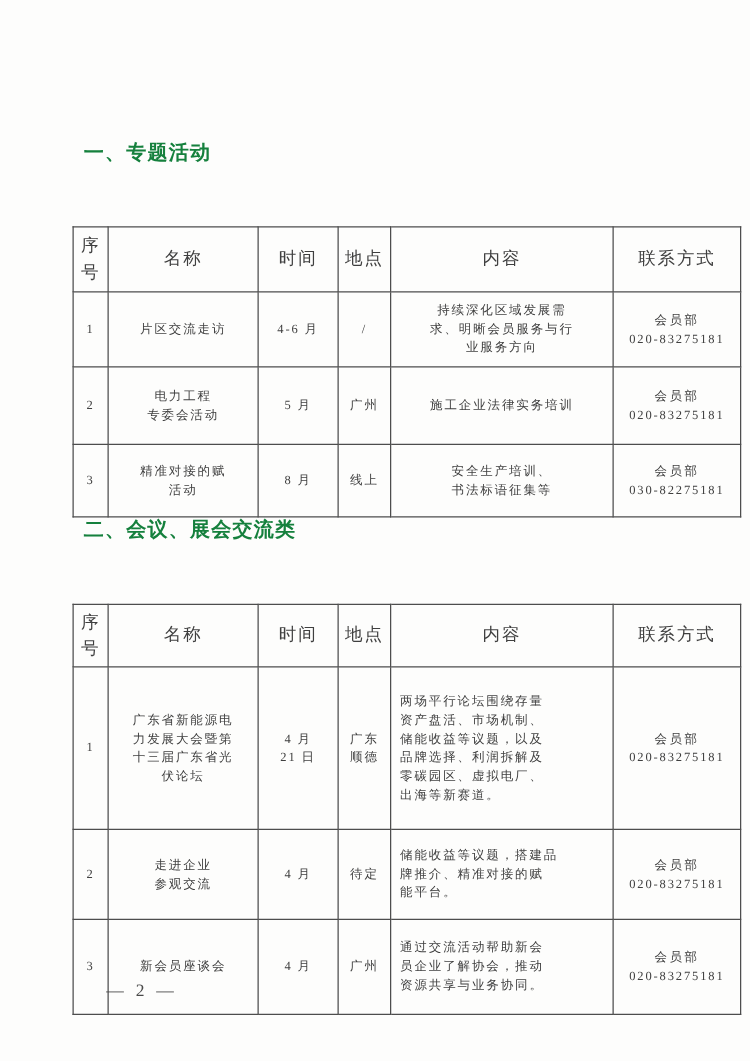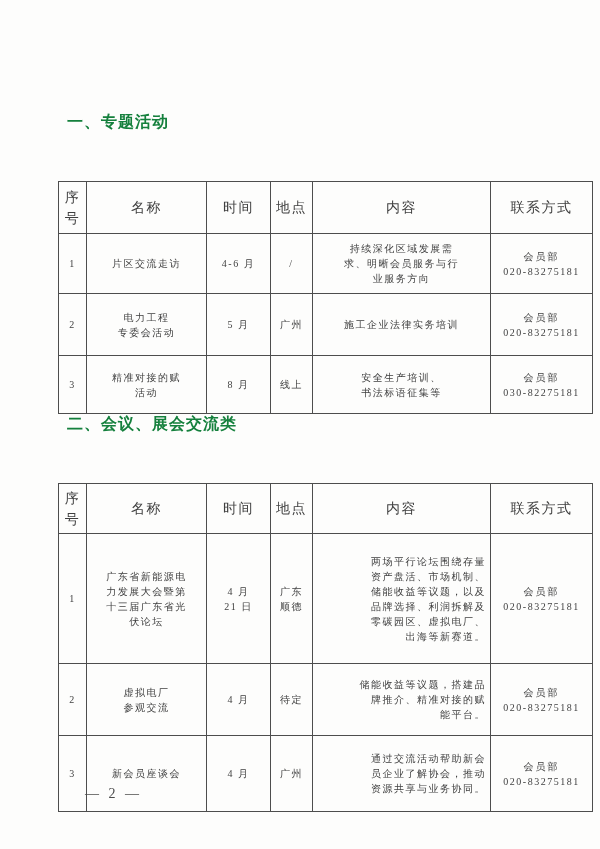--- a/index.html
+++ b/index.html
@@ -45,21 +45,21 @@
   table.sched th {
     font-size: 14px;
     letter-spacing: 1.5px;
   }
   table.sched td {
     font-size: 10px;
     letter-spacing: 1.5px;
   }
   td.c-contact { font-size: 13px; letter-spacing: 0.5px; }
   td.c-contact .dept { letter-spacing: 2px; }
-  td.c-content.left { text-align: right; padding-left: 7px; padding-right: 4px; }
+  td.c-content.left { text-align: left; padding-left: 7px; padding-right: 4px; }
   .pre { white-space: pre-line; }
   tr.h52 { height: 52px; }
   tr.h50 { height: 50px; }
   tr.h60 { height: 60px; }
   tr.h62 { height: 62px; }
   tr.h58 { height: 58px; }
   tr.h130 { height: 130px; }
   tr.h72 { height: 72px; }
   tr.h76 { height: 76px; }
   .page-number {
@@ -176,21 +176,21 @@
 品牌选择、利润拆解及
 零碳园区、虚拟电厂、
 出海等新赛道。</td>
           <td class="c-contact">
             <div class="dept">会员部</div>
             <div class="phone">020-83275181</div>
           </td>
         </tr>
         <tr class="h72">
           <td class="c-no">2</td>
-          <td class="c-name pre">虚拟电厂
+          <td class="c-name pre">走进企业
 参观交流</td>
           <td class="c-time pre">4 月</td>
           <td class="c-place pre">待定</td>
           <td class="c-content pre left">储能收益等议题，搭建品
 牌推介、精准对接的赋
 能平台。</td>
           <td class="c-contact">
             <div class="dept">会员部</div>
             <div class="phone">020-83275181</div>
           </td>

